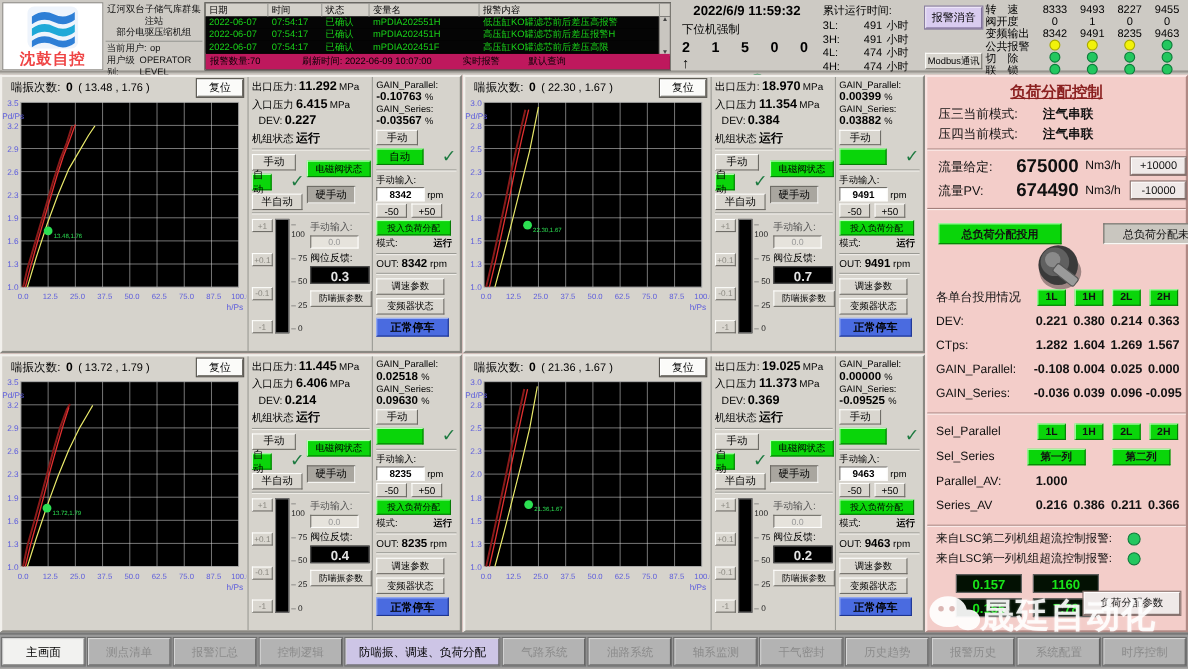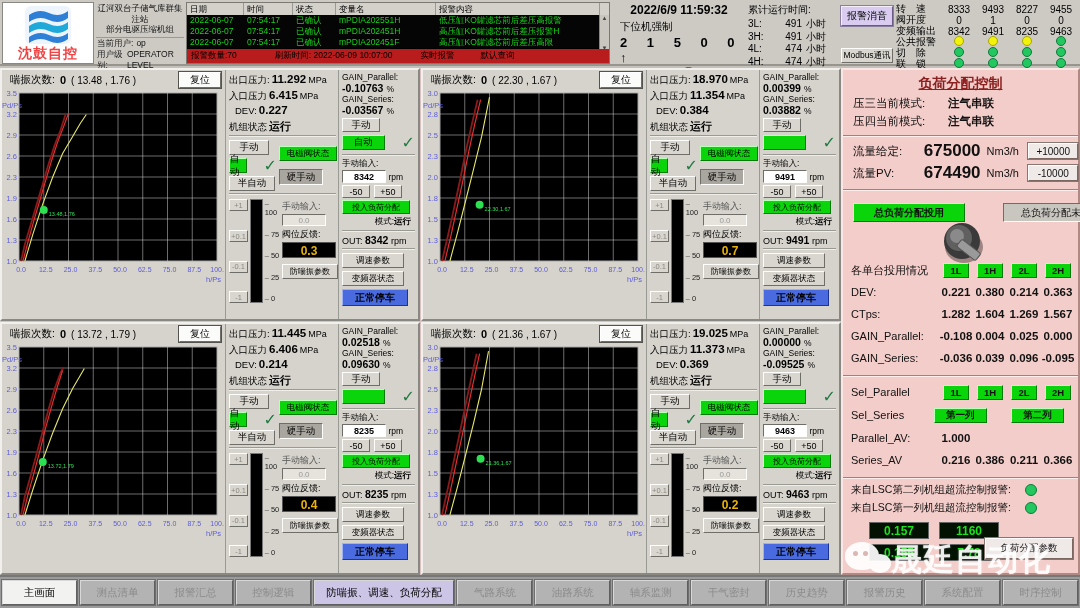--- a/index.html
+++ b/index.html
@@ -17,21 +17,21 @@
   .info-line { display:flex; gap:3px; padding:0 1px; line-height:1.3; }
   .info-line .k { color:#222; }
   .user-btns { display:flex; justify-content:space-between; margin-top:2px; }
   .ubtn { font-size:8.5px; width:42px; height:13px; background:#d9d6cf; border:1px solid; border-color:#fdfdfb #6f6d67 #6f6d67 #fdfdfb; display:flex; align-items:center; justify-content:center; }
 
   #alarm-table { position:absolute; left:186px; top:2px; width:424px; height:62px; border:1px solid #7b7973; background:#000; font-size:8.5px; }
   .at-h { display:flex; background:#d4d1ca; color:#000; height:12px; }
   .at-h span { border-right:1px solid #9a9a94; padding-left:3px; line-height:12px; overflow:hidden; white-space:nowrap; }
   .at-r { display:flex; height:11px; background:#050505; color:#19d219; }
   .at-r span { padding-left:3px; line-height:11px; overflow:hidden; white-space:nowrap; }
-  .at-f { position:absolute; left:0; bottom:0; width:100%; height:14px; background:#b91c1c; color:#000; display:flex; align-items:center; font-size:8.5px; }
+  .at-f { position:absolute; left:0; bottom:0; width:100%; height:14px; background:#be185d; color:#000; display:flex; align-items:center; font-size:8.5px; }
   #at-scroll { position:absolute; right:0; top:12px; width:10px; height:36px; background:#c9c6c0; border-left:1px solid #8a8882; display:flex; flex-direction:column; justify-content:space-between; align-items:center; font-size:6px; color:#444; }
 
   #mid-sec { position:absolute; left:614px; top:3px; width:130px; height:62px; text-align:center; }
   #datetime { font-size:12px; font-weight:bold; color:#000; }
   #lower-force { font-size:10.5px; text-align:left; margin:3px 0 1px 6px; }
   #force-digits { font-size:13px; font-weight:bold; letter-spacing:8px; text-align:left; margin-left:6px; }
   #upper-force { font-size:10.5px; text-align:left; margin-left:6px; display:flex; align-items:center; gap:8px; margin-top:2px; }
   .dot { display:inline-block; border-radius:50%; }
   .dot.green { background:#23c75f; border:1px solid #0d7a3a; }
   .dot.yellow { background:#f2f20a; border:1px solid #a8a800; }
@@ -84,34 +84,34 @@
   .slider-box { display:flex; padding-top:2px; height:112px; }
   .stepcol { display:flex; flex-direction:column; justify-content:space-between; width:20px; height:104px; }
   .stepbtn { width:19px; height:12px; font-size:7.5px; background:#d9d6cf; border:1px solid; border-color:#fdfdfb #6f6d67 #6f6d67 #fdfdfb; color:#8a8880; display:flex; align-items:center; justify-content:center; }
   .barcol { width:13px; height:104px; background:#000; border:1px solid #777; margin-left:2px; }
   .tickcol { display:flex; flex-direction:column; justify-content:space-between; height:104px; width:18px; font-size:7.5px; color:#222; padding-left:2px; }
   .tickcol span::before { content:"– "; color:#555; }
   .mi-col { width:56px; padding-left:2px; }
   .mi-label { font-size:9px; color:#555; margin-top:1px; white-space:nowrap; }
   .mi-label.dk { color:#000; }
   .mi-input { width:44px; height:12px; background:#e6e3dc; border:1px solid; border-color:#6f6d67 #fdfdfb #fdfdfb #6f6d67; color:#999; font-size:8px; text-align:center; line-height:12px; margin:1px 0 2px; }
-  .fb-display { width:54px; height:16px; background:#000; color:#eab308; font-weight:bold; font-size:12px; text-align:center; line-height:16px; border:1px solid #555; margin-top:1px; }
+  .fb-display { width:54px; height:16px; background:#000; color:#e5e5e5; font-weight:bold; font-size:12px; text-align:center; line-height:16px; border:1px solid #555; margin-top:1px; }
   .surge-param-btn { width:56px; height:15px; font-size:8px; margin-top:6px; }
 
   .gain-sec { width:78px; font-size:8.5px; padding:2px 2px 0 3px; }
   .g-val { font-size:10.5px; font-weight:bold; display:flex; gap:3px; align-items:baseline; }
   .g-val .pct { font-weight:normal; font-size:8.5px; }
   .g-btn { width:38px; height:14px; margin:2px 0; }
   .g-auto { width:46px; height:15px; margin:1px 0 2px; }
   .g-input { width:44px; height:13px; background:#fff; border:1px solid; border-color:#6f6d67 #fdfdfb #fdfdfb #6f6d67; font-size:9px; font-weight:bold; text-align:center; line-height:13px; display:inline-block; }
   .g-rpm { font-size:8.5px; }
   .pm-row { display:flex; gap:4px; margin:2px 0; }
   .pm-btn { width:28px; height:13px; font-size:9px; }
   .load-btn { width:68px; height:14px; font-size:8px; margin:1px 0 2px; }
-  .g-mode { display:flex; justify-content:flex-end; padding-right:4px; font-weight:bold; }
+  .g-mode { display:flex; justify-content:space-between; padding-right:4px; font-weight:bold; }
   .g-mode .ml { font-weight:normal; }
   .g-out { font-size:9px; margin:2px 0; }
   .g-out b { font-size:10.5px; }
   .g-wide { width:62px; height:15px; font-size:8.5px; margin:3px 0; }
   .stop-btn { width:66px; height:17px; font-size:10px; font-weight:bold; background:#4a6be0; border-color:#9db1f5 #1d3490 #1d3490 #9db1f5; margin-top:3px; }
 
   
   #load-panel { position:absolute; left:841px; top:0; width:239px; height:507px; background:#f3cdc9; border:2px solid; border-color:#fae6e4 #b08984 #b08984 #fae6e4; font-size:11.5px; color:#111; }
   #lp-title { text-align:center; font-size:14px; font-weight:bold; color:#8b2020; text-decoration:underline; margin-top:5px; }
   .lp-mode-row { display:flex; margin:3px 0 0 10px; }

